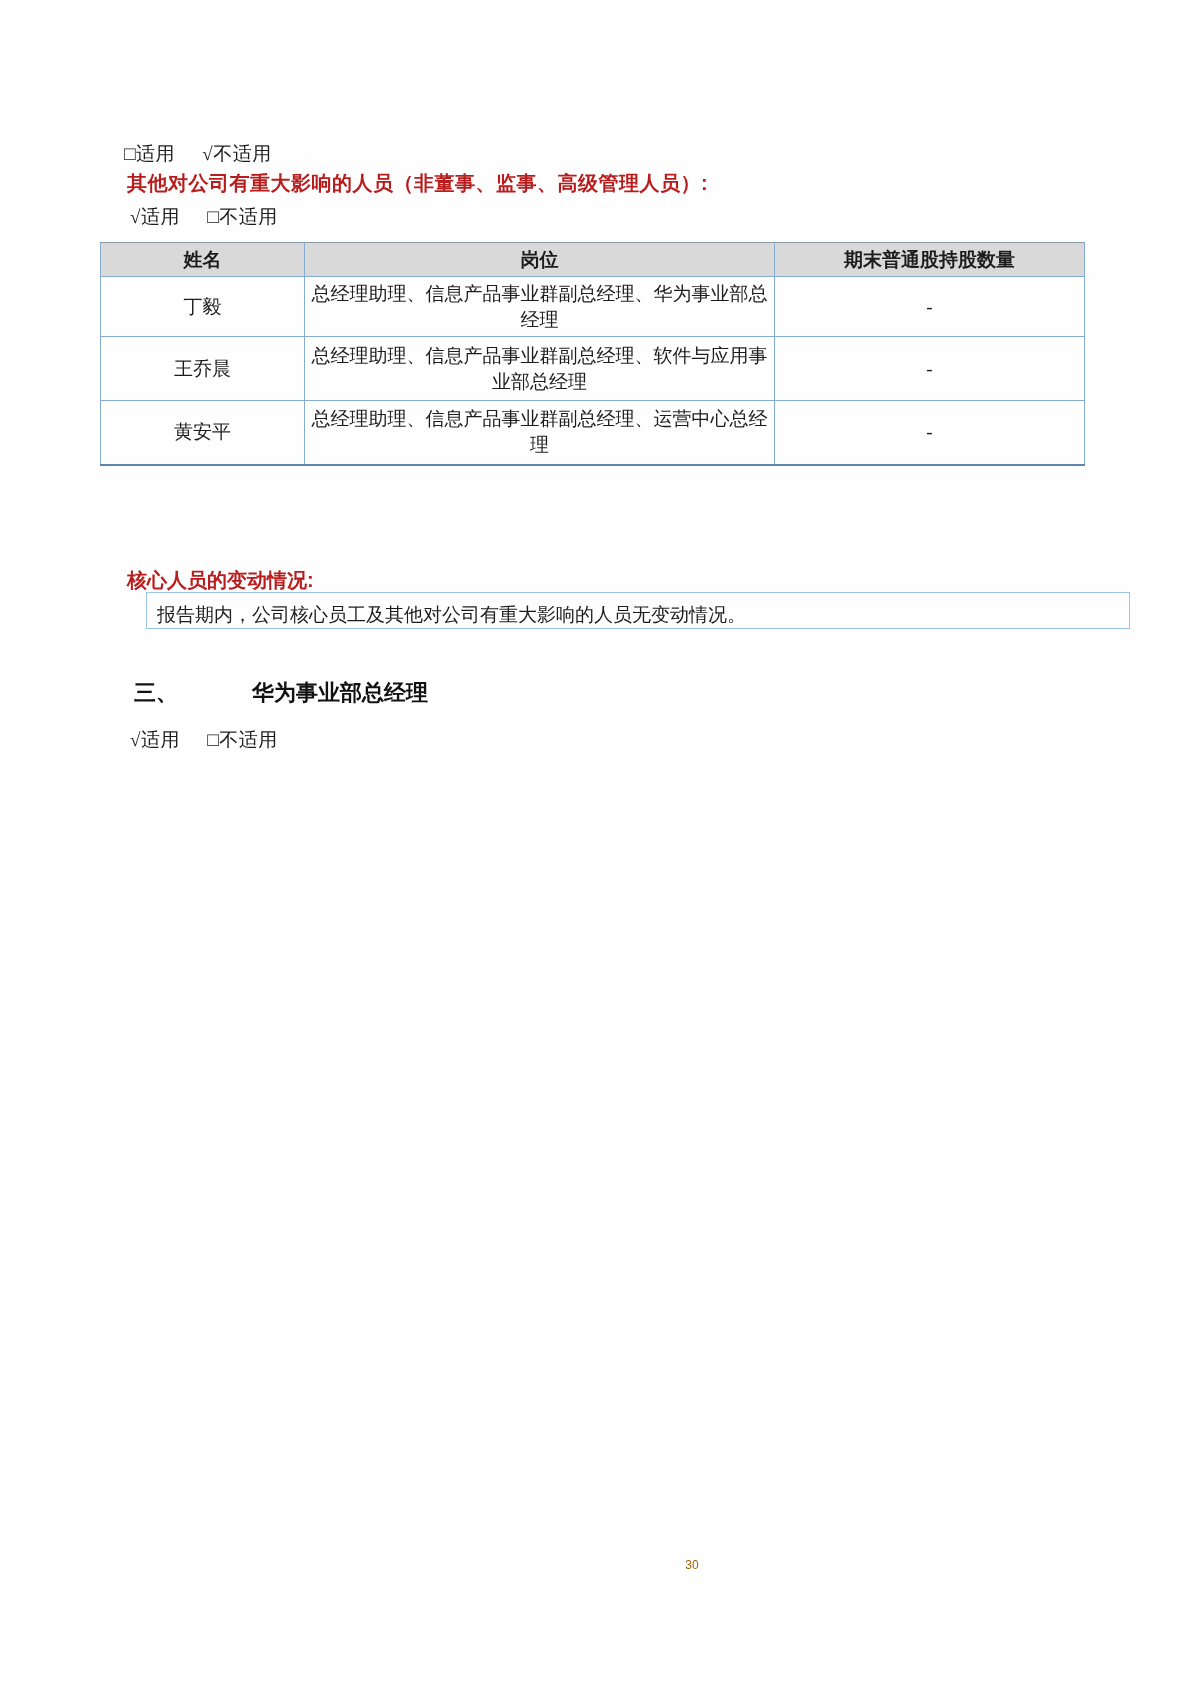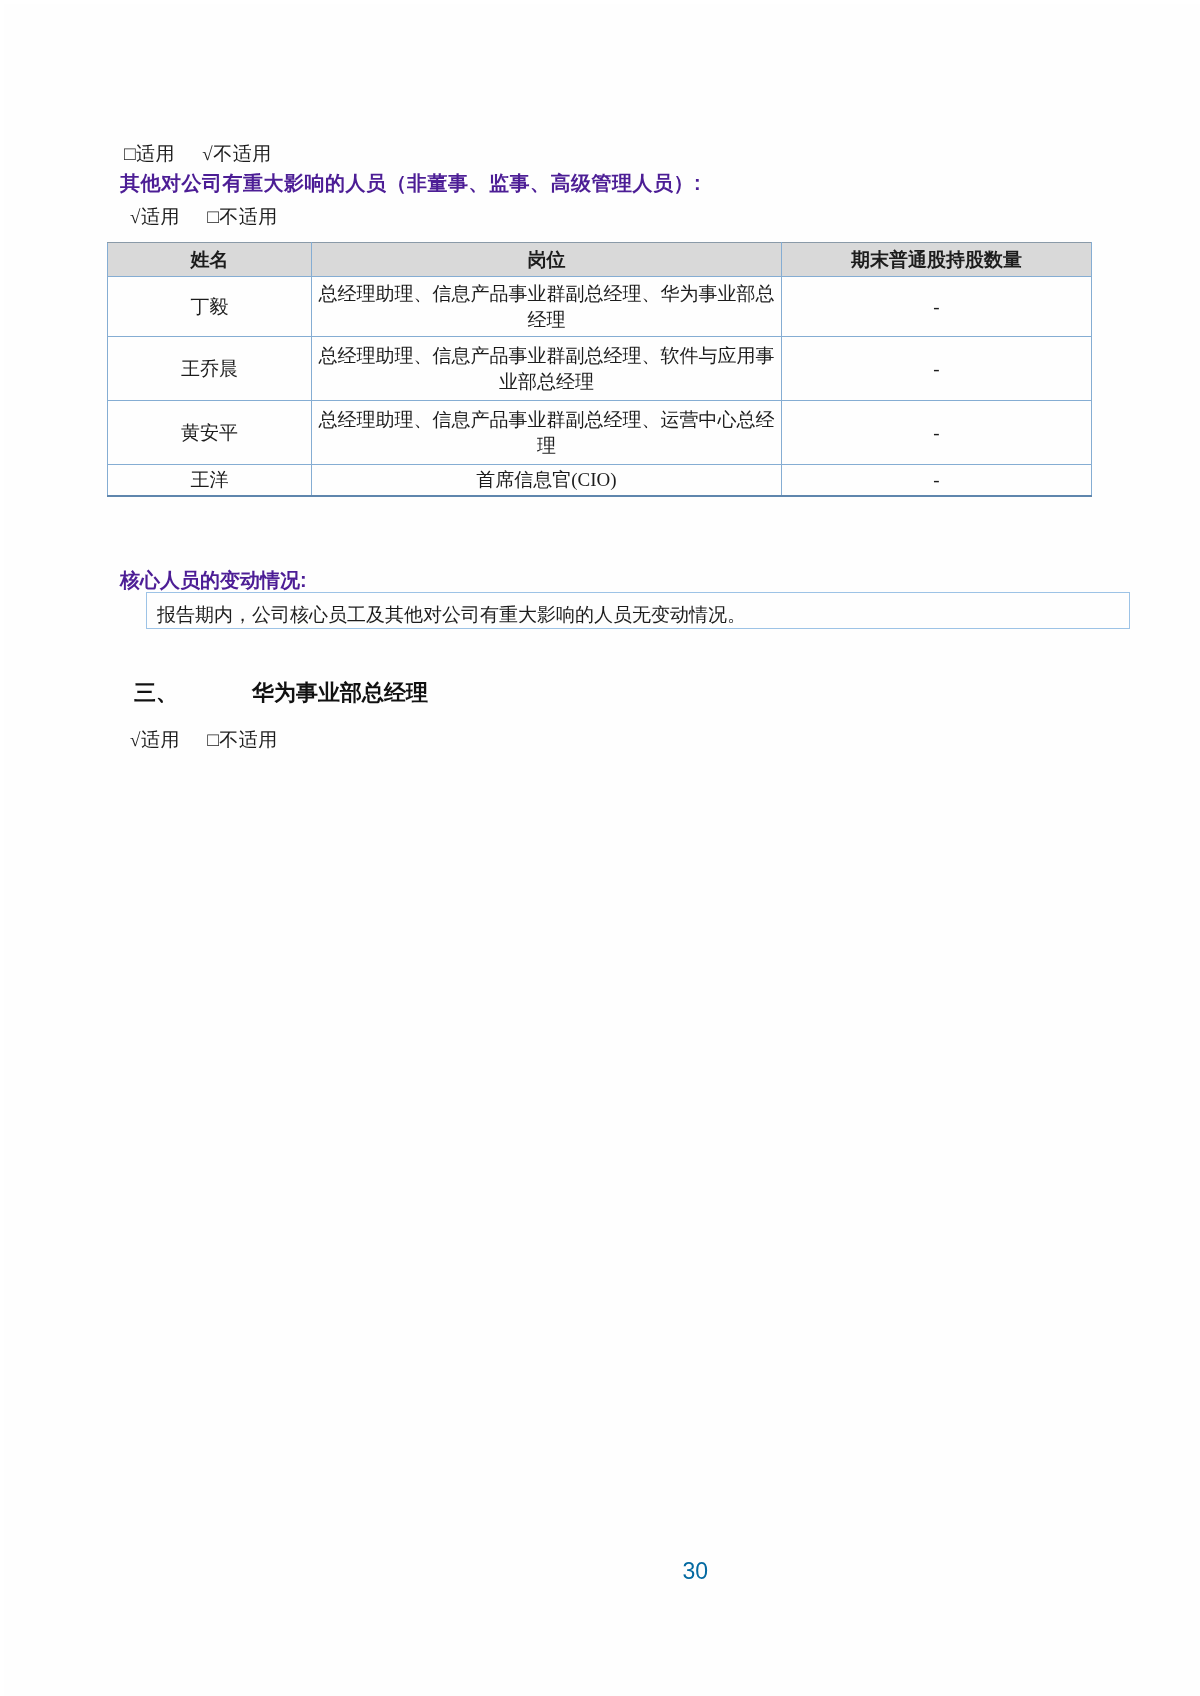--- a/index.html
+++ b/index.html
@@ -21,32 +21,32 @@
     letter-spacing: 0.5px;
     white-space: nowrap;
   }
   .apply-line .part2 { margin-left: 14px; }
   .apply1 { top: 133px; }
   .apply2 { top: 196px; left: 118px; }
   .apply3 { top: 719px; left: 118px; }
 
   .h-bold {
     position: absolute;
-    left: 112px;
+    left: 119px;
     font-family: "Liberation Sans", "DejaVu Sans", sans-serif;
     font-weight: bold;
-    color: #4c1d95;
+    color: #b91c1c;
     white-space: nowrap;
   }
   .heading-other { top: 162px; font-size: 20px; letter-spacing: 0.5px; }
   .heading-core { top: 559px; font-size: 20px; text-align: right; }
 
   table.personnel {
     position: absolute;
-    left: 103px;
+    left: 96px;
     top: 238px;
     width: 984px;
     border-collapse: collapse;
     font-size: 19px;
     table-layout: fixed;
   }
   table.personnel th, table.personnel td {
     border: 1px solid #85add3;
     text-align: center;
     vertical-align: middle;
@@ -112,24 +112,24 @@
     text-indent: 2em;
     text-align: justify;
     letter-spacing: 0.3px;
   }
 
   .page-number {
     position: absolute;
     left: 668px;
     top: 1550px;
     width: 40px;
-    text-align: right;
+    text-align: center;
     font-family: "Liberation Sans", "DejaVu Sans", sans-serif;
-    font-size: 23px;
-    color: #0369a1;
+    font-size: 12px;
+    color: #a16207;
   }
 </style>
 </head>
 <body>
 
 <div class="page">
 
   <div class="apply-line apply1">
     <span class="part1">□适用</span>
     <span class="part2">√不适用</span>
@@ -159,25 +159,20 @@
       <tr class="r2">
         <td>王乔晨</td>
         <td>总经理助理、信息产品事业群副总经理、软件与应用事业部总经理</td>
         <td>-</td>
       </tr>
       <tr class="r3">
         <td>黄安平</td>
         <td>总经理助理、信息产品事业群副总经理、运营中心总经理</td>
         <td>-</td>
       </tr>
-      <tr class="r4">
-        <td>王洋</td>
-        <td>首席信息官(CIO)</td>
-        <td>-</td>
-      </tr>
     </tbody>
   </table>
 
   <div class="h-bold heading-core">核心人员的变动情况:</div>
 
   <div class="core-box">报告期内，公司核心员工及其他对公司有重大影响的人员无变动情况。</div>
 
   <div class="section-heading">
     <span class="sec-num">三、</span>
     <span class="sec-title">华为事业部总经理</span>

